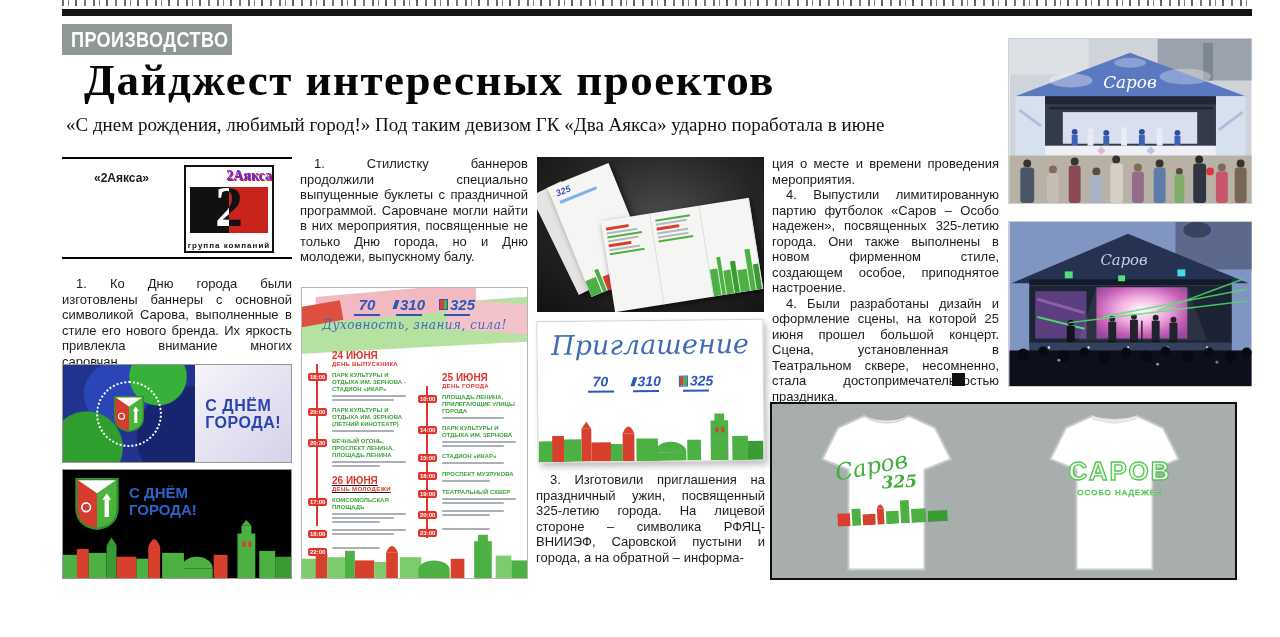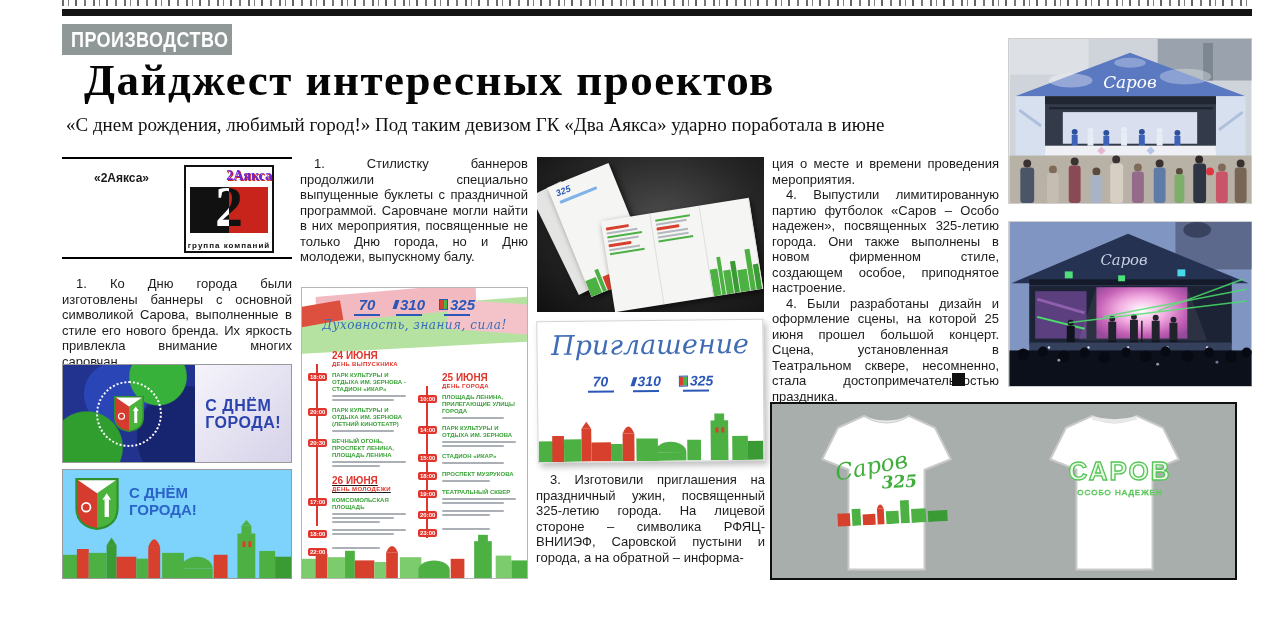--- a/index.html
+++ b/index.html
@@ -32,21 +32,21 @@
     font-weight:bold;font-size:14px;color:#6d28d9;text-shadow:1px 1px 0 #c8241c;}
   .lgrid{position:absolute;left:4px;right:4px;top:20px;height:46px;overflow:hidden;}
   .lhalf{position:absolute;top:0;height:100%;width:50%;overflow:hidden;}
   .lhalf.l{left:0;background:#111;}
   .lhalf.r{right:0;background:#c8241c;}
   .lhalf span{position:absolute;top:-12px;width:78px;text-align:center;font-weight:bold;font-size:56px;font-family:"Liberation Serif",serif;}
   .lhalf.l span{left:0;color:#fff;}
   .lhalf.r span{left:-39px;color:#111;}
   .ltag{position:absolute;bottom:1px;left:0;width:100%;text-align:center;font-size:8px;font-weight:bold;letter-spacing:1px;color:#111;}
   
-  .banner{position:absolute;left:62px;width:230px;border:1px solid #999;box-sizing:border-box;overflow:hidden;background:#7dd3fc;}
+  .banner{position:absolute;left:62px;width:230px;border:1px solid #999;box-sizing:border-box;overflow:hidden;background:#000000;}
   .banner1{top:364px;height:99px;display:flex;}
   .b1left{width:58%;height:100%;position:relative;background-color:#22338f;
     background-image:radial-gradient(circle at 18% 85%,#2f9e2f 0 26%,transparent 27%),
       radial-gradient(circle at 72% 12%,#37b13a 0 22%,transparent 23%),
       radial-gradient(circle at 95% 75%,#17246f 0 35%,transparent 36%),
       radial-gradient(circle at 40% 30%,#2a45b5 0 30%,transparent 31%);}
   .ornament{position:absolute;left:50%;top:50%;transform:translate(-50%,-50%);width:62px;height:62px;border:2px dotted #fff;border-radius:50%;display:flex;align-items:center;justify-content:center;}
   .b1right{width:42%;height:100%;background:linear-gradient(135deg,#f5f4fb 0%,#e2dff0 60%,#d6d2e8 100%);
     display:flex;flex-direction:column;justify-content:center;padding-left:10px;box-sizing:border-box;}
   .greet{color:#2b43ae;font-weight:bold;font-size:16px;line-height:17px;letter-spacing:.5px;}

